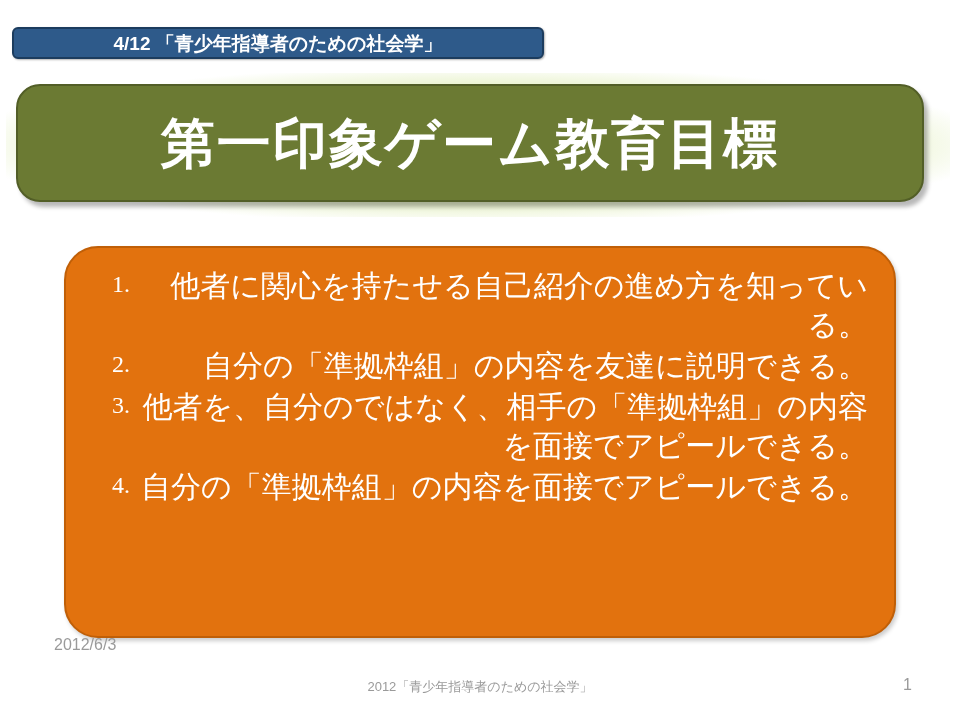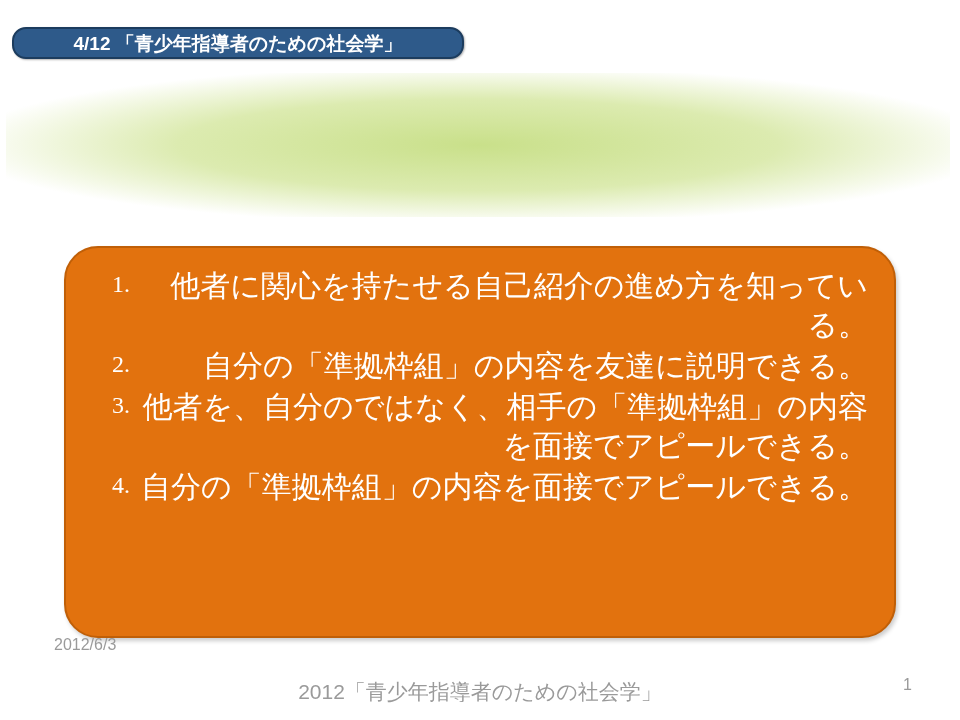--- a/index.html
+++ b/index.html
@@ -22,25 +22,25 @@
     width: 960px;
     height: 720px;
     background: #ffffff;
   }
 
   
   .header-ribbon {
     position: absolute;
     left: 12px;
     top: 27px;
-    width: 452px;
+    width: 532px;
     height: 32px;
     background: #2e5a8a;
     border: 2px solid #1c3c5e;
-    border-radius: 14px;
+    border-radius: 6px;
     box-sizing: border-box;
     display: flex;
     align-items: center;
     justify-content: center;
     box-shadow: 1px 1px 2px rgba(0,0,0,0.3);
   }
   .header-ribbon .label {
     color: #ffffff;
     font-size: 19px;
     font-weight: bold;
@@ -136,40 +136,43 @@
     color: #9a9a9a;
     font-size: 16px;
   }
   .footer-center {
     position: absolute;
     left: 0;
     top: 678px;
     width: 960px;
     text-align: center;
     color: #9a9a9a;
-    font-size: 21px;
+    font-size: 13px;
   }
   .footer-page {
     position: absolute;
     right: 48px;
     top: 676px;
     color: #9a9a9a;
     font-size: 16px;
   }
 </style>
 </head>
 <body>
 
 <div class="slide">
 
   <div class="header-ribbon">
     <span class="label">4/12 「青少年指導者のための社会学」</span>
   </div>
 
   <div class="title-glow"></div>
+  <div class="title-box">
+    <span class="title-text">第一印象ゲーム教育目標</span>
+  </div>
 
   <div class="body-box">
     <ol class="body-list">
       <li>他者に関心を持たせる自己紹介の進め方を知っている。</li>
       <li>自分の「準拠枠組」の内容を友達に説明できる。</li>
       <li>他者を、自分のではなく、相手の「準拠枠組」の内容を面接でアピールできる。</li>
       <li>自分の「準拠枠組」の内容を面接でアピールできる。</li>
     </ol>
   </div>
 

